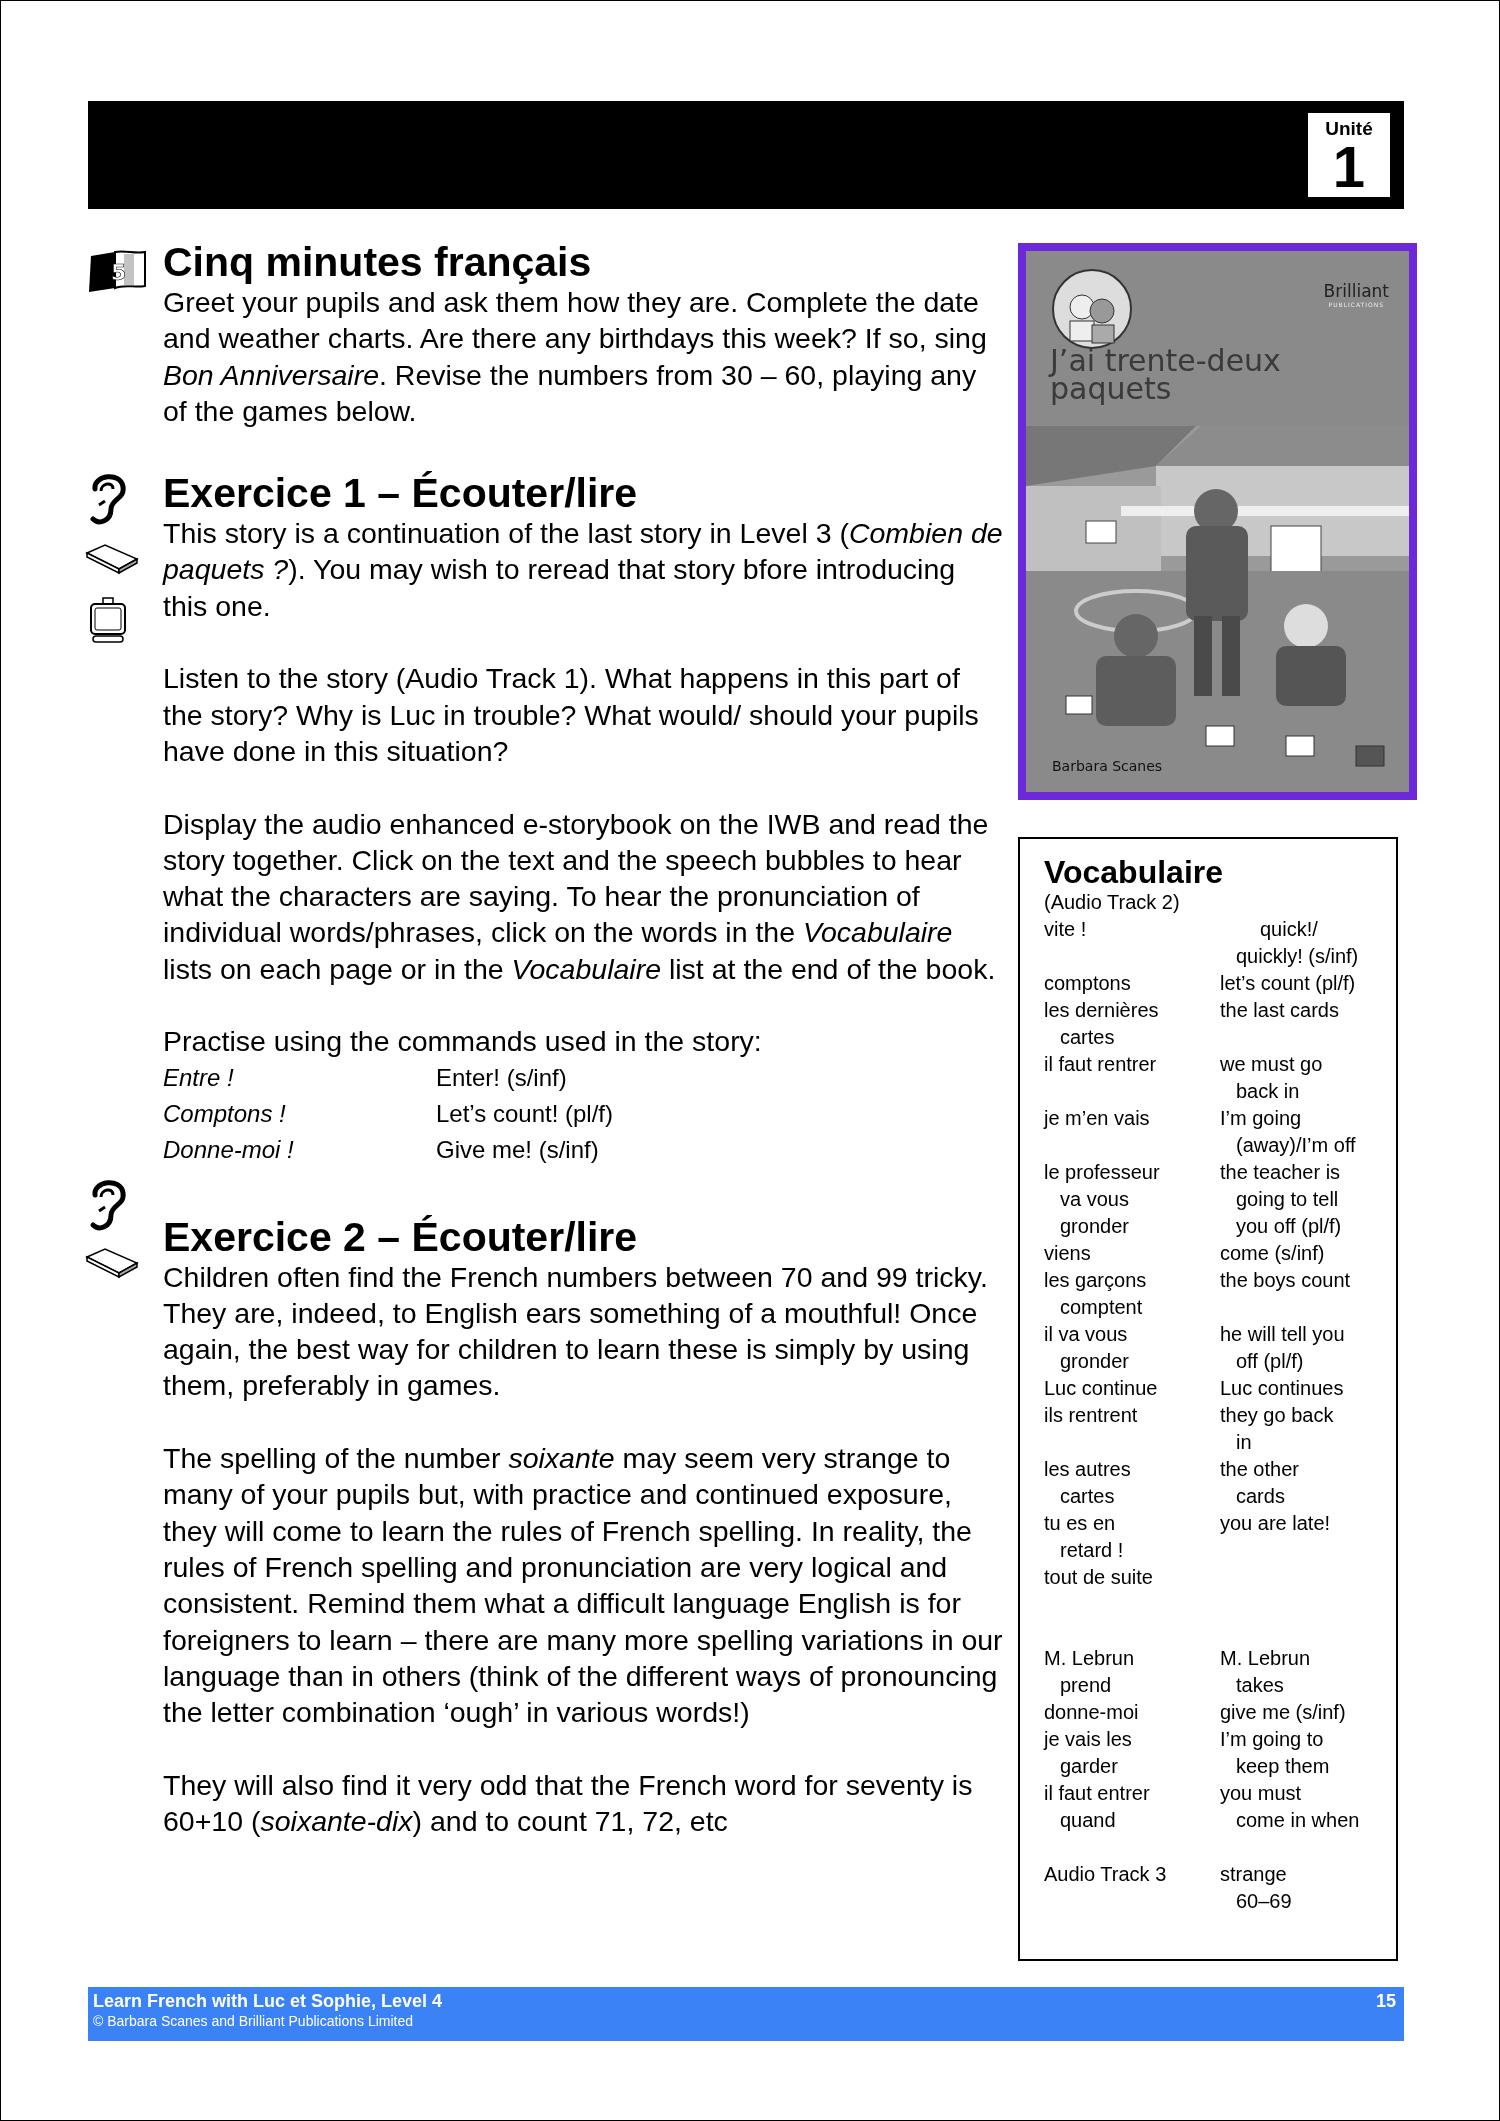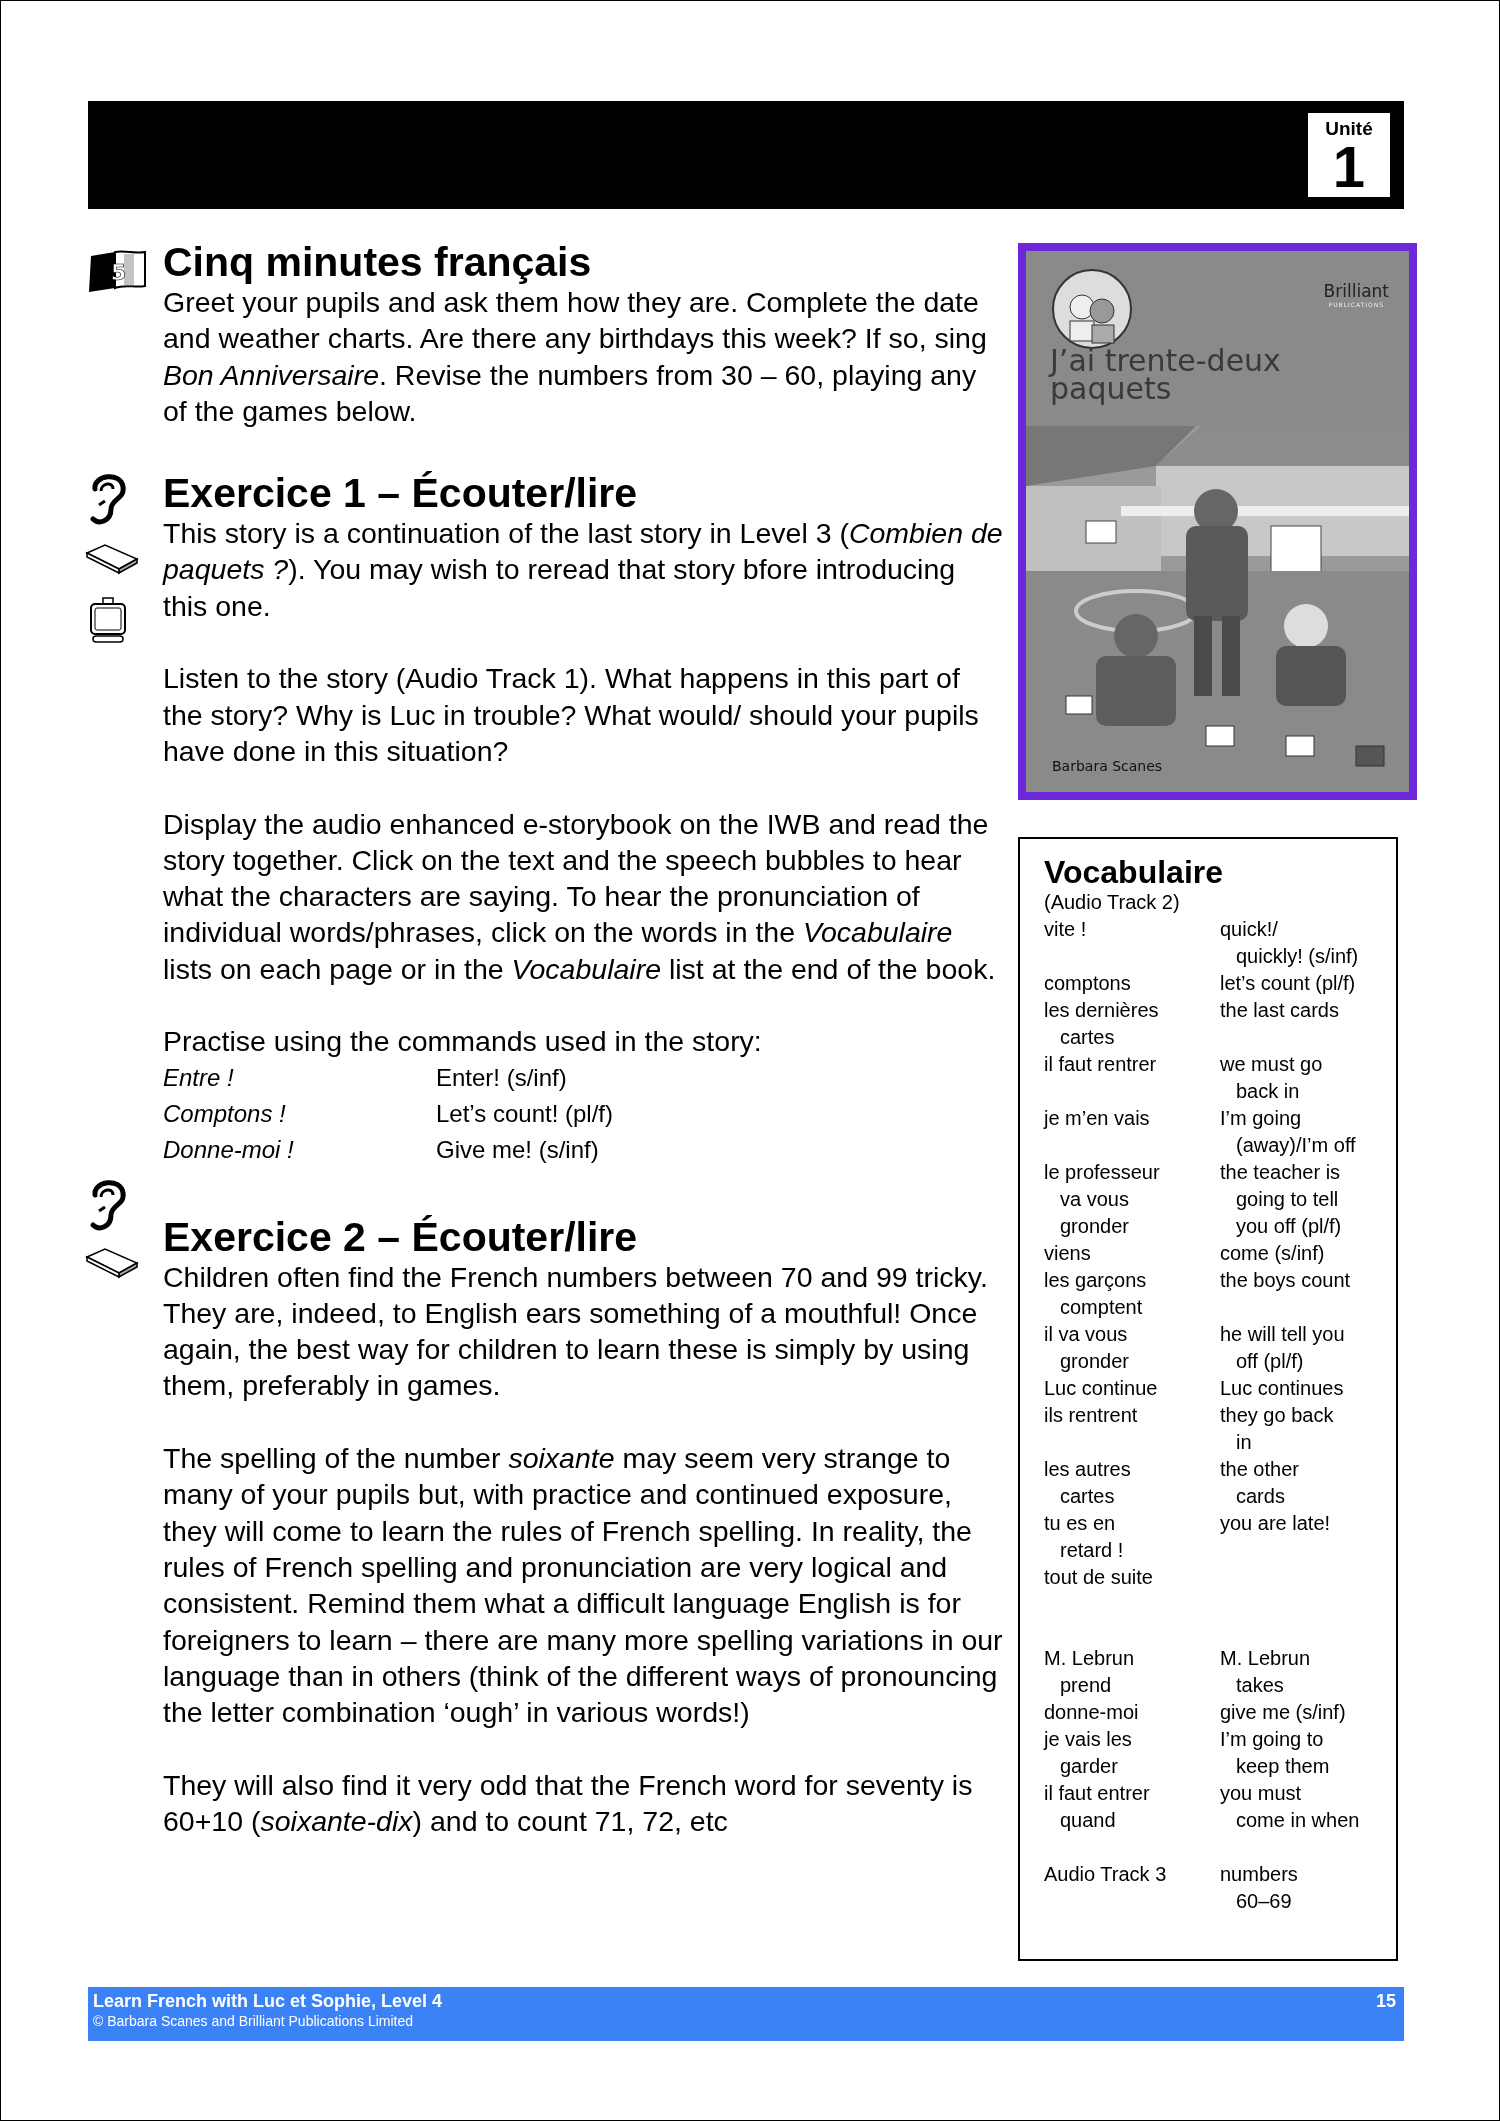--- a/index.html
+++ b/index.html
@@ -208,21 +208,21 @@
 <div class="vocab">
   <h3>Vocabulaire</h3>
   <div class="sub">(Audio Track 2)</div>
   <div id="vocab-list">
       <div class="vrow">
         <div class="vfr">
           <span class="" style="display: block; min-height: 27px;">vite !</span>
           <span class="ind" style="display: block; min-height: 27px;"></span>
         </div>
         <div class="ven">
-          <span class="" style="display: block; min-height: 27px;">quick!/</span>
+          <span class="" style="display: block; min-height: 27px; margin-left: 40px;">quick!/</span>
           <span class="ind" style="display: block; min-height: 27px;">quickly! (s/inf)</span>
         </div>
       </div>
       <div class="vrow">
         <div class="vfr">
           <span class="" style="display: block; min-height: 27px;">comptons</span>
         </div>
         <div class="ven">
           <span class="" style="display: block; min-height: 27px;">let’s count (pl/f)</span>
         </div>
@@ -382,21 +382,21 @@
       </div>
     </div>
   <div class="vgap"></div>
   <div id="vocab-track3">
       <div class="vrow">
         <div class="vfr">
           <span class="" style="display: block; min-height: 27px;">Audio Track 3</span>
           <span class="ind" style="display: block; min-height: 27px;"></span>
         </div>
         <div class="ven">
-          <span class="" style="display: block; min-height: 27px;">numbers</span>
+          <span class="" style="display: block; min-height: 27px;">strange</span>
           <span class="ind" style="display: block; min-height: 27px;">60–69</span>
         </div>
       </div>
     </div>
 </div>
 
 <div class="footer">
   <div class="footer-title">Learn French with Luc et Sophie, Level 4</div>
   <div class="footer-copy">© Barbara Scanes and Brilliant Publications Limited</div>
   <div class="footer-page">15</div>

